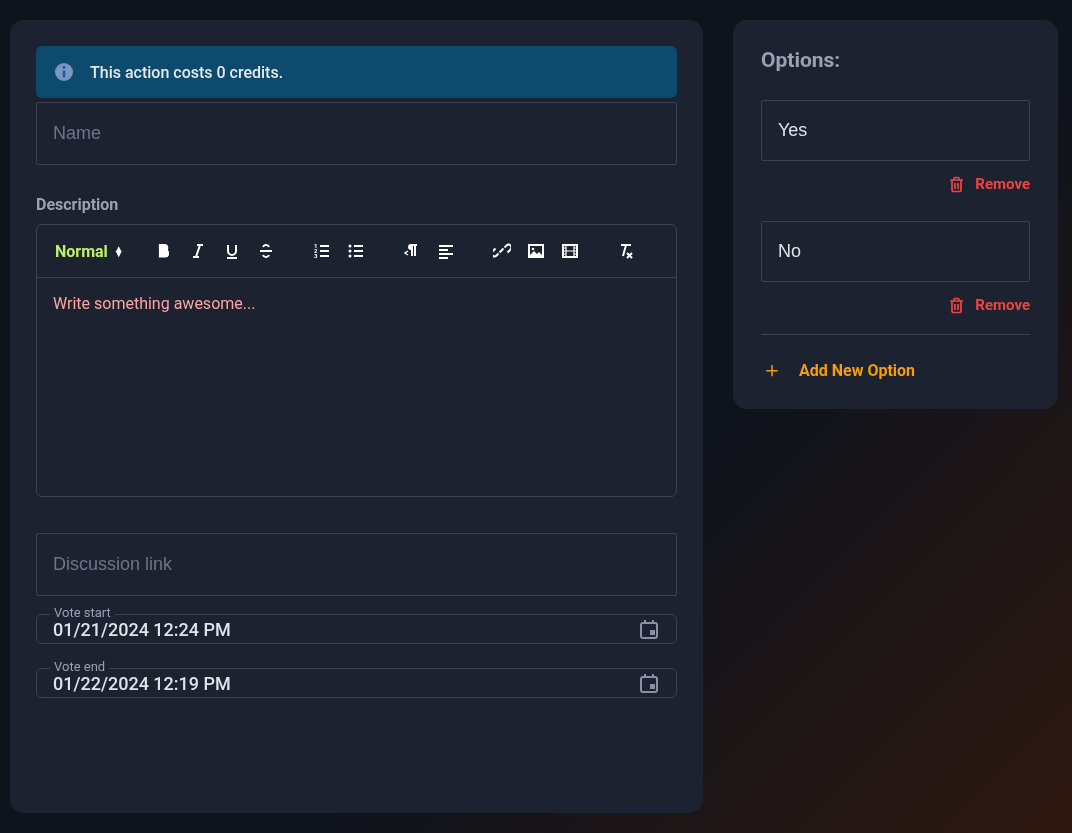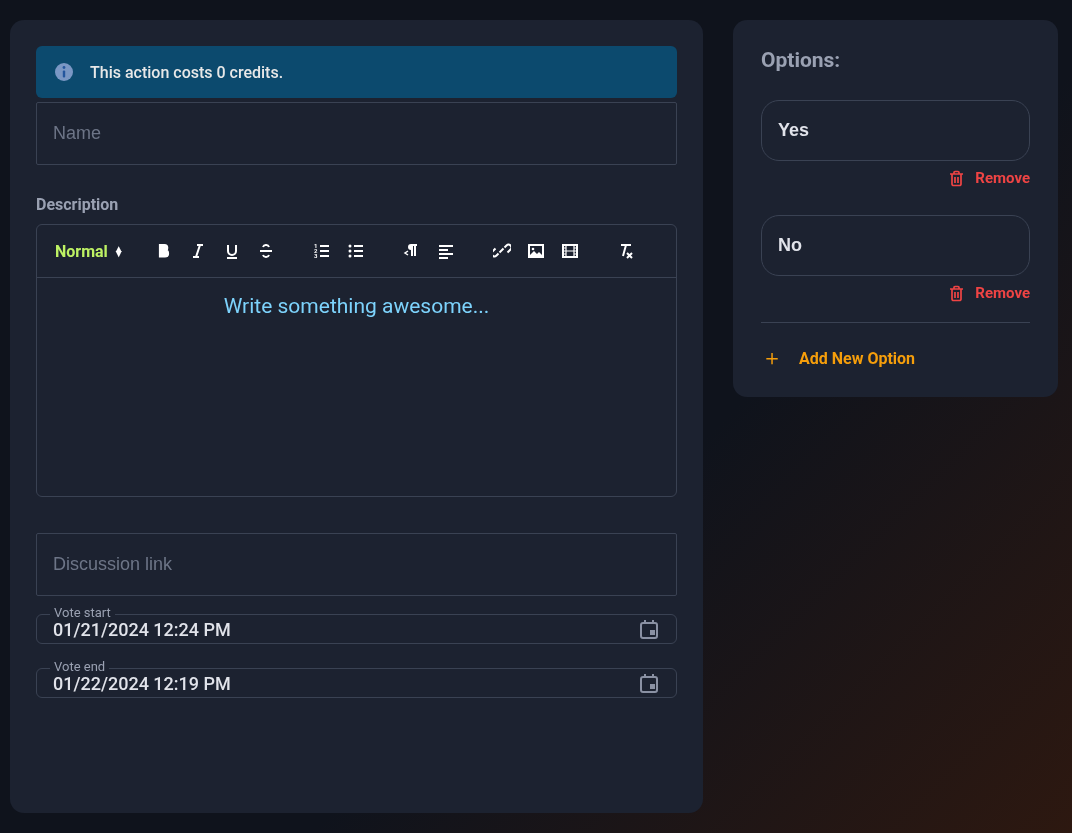--- a/index.html
+++ b/index.html
@@ -121,23 +121,22 @@
       border-radius: 3px;
     }
 
     .toolbar-gap {
       width: 16px;
     }
 
     .editor-area {
       min-height: 218px;
       padding: 16px;
-      color: #7dd3fc;
-      font-size: 21px;
-      text-align: center;
+      color: #fca5a5;
+      font-size: 16px;
     }
 
     .discussion-wrap {
       margin-bottom: 18px;
     }
 
     .date-field {
       position: relative;
       margin-bottom: 24px;
     }
@@ -175,38 +174,37 @@
     }
 
     .option-item {
       margin-bottom: 18px;
     }
 
     .option-input {
       width: 100%;
       background: transparent;
       border: 1px solid #3a4253;
-      border-radius: 18px;
+      border-radius: 2px;
       padding: 19px 16px;
       font-size: 18px;
       color: #e1e3ea;
       outline: none;
-      font-weight: bold;
     }
 
     .remove-btn {
       display: flex;
       align-items: center;
       justify-content: flex-end;
       gap: 10px;
       color: #ef4444;
       font-size: 15px;
       font-weight: 700;
       cursor: pointer;
-      margin-top: 8px;
+      margin-top: 14px;
       margin-bottom: 28px;
     }
 
     .options-divider {
       border: none;
       border-top: 1px solid #3a4253;
       margin: 20px 0 24px;
     }
 
     .add-option-btn {

